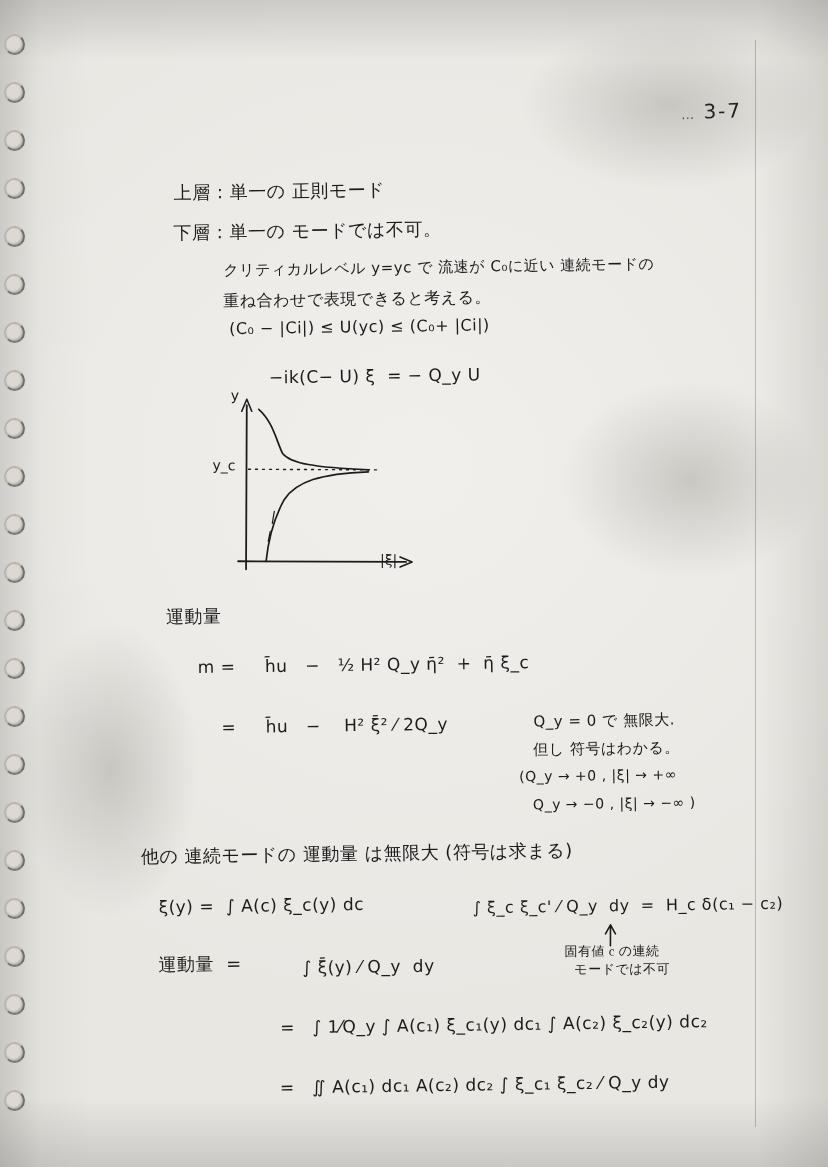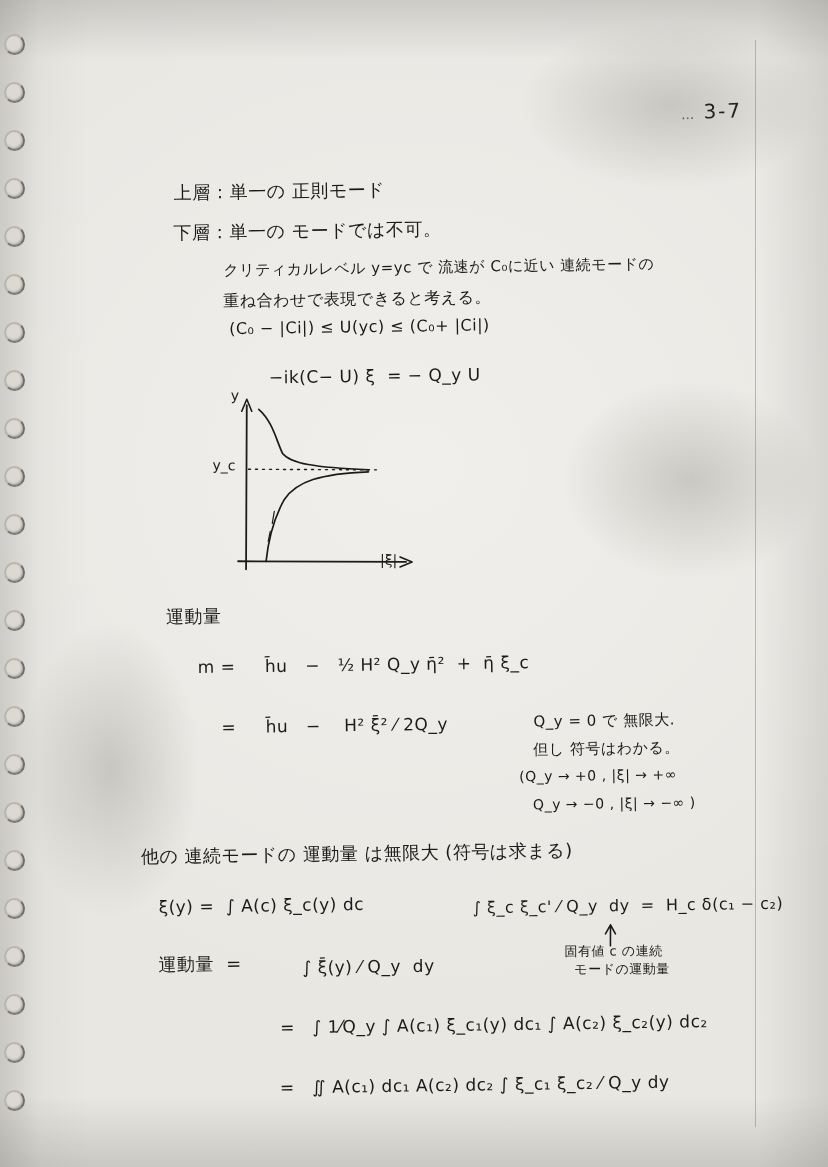--- a/index.html
+++ b/index.html
@@ -74,21 +74,21 @@
   .hw-ja {
     font-family: "DejaVu Sans", sans-serif;
   }
   .sz18 { font-size: 18px; }
   .sz17 { font-size: 17px; }
   .sz16 { font-size: 16px; }
   .sz15 { font-size: 15px; }
   .sz14 { font-size: 14px; }
   .sz13 { font-size: 13px; }
   .slant { transform: rotate(-1.1deg); transform-origin: left center; }
-  .slant3 { transform: rotate(-0.6deg); transform-origin: left center; }
+  .slant3 { transform: rotate(-0.6deg); transform-origin: left center; font-family: Liberation Serif, serif; }
   .pagenum {
     position: absolute;
     right: 88px;
     top: 98px;
     font-size: 20px;
     color: #222;
     letter-spacing: 2px;
     transform: rotate(-2deg);
   }
   .pagenum .dots {
@@ -206,21 +206,21 @@
 
     <div class="hw hw-ja sz18 slant" style="left:142px; top:846px;">他の 連続モードの 運動量 は無限大 (符号は求まる)</div>
 
     <div class="hw sz17 slant" style="left:160px; top:898px;">ξ(y) =  ∫ A(c) ξ_c(y) dc</div>
     <div class="hw sz16 slant" style="left:474px; top:898px;">∫ ξ_c ξ_c' ⁄ Q_y  dy  =  H_c δ(c₁ − c₂)</div>
 
     <svg class="hw" style="left:604px; top:922px;" width="16" height="24" viewBox="0 0 16 24">
       <path d="M8,23 L8,3 M8,2 L3,11 M8,2 L13,11" stroke="#1b1b1b" stroke-width="1.6" fill="none" stroke-linecap="round"></path>
     </svg>
     <div class="hw hw-ja sz13 slant3" style="left:566px; top:942px;">固有値 c の連続</div>
-    <div class="hw hw-ja sz13 slant3" style="left:576px; top:960px;">モードの運動量</div>
+    <div class="hw hw-ja sz13 slant3" style="left:576px; top:960px;">モードでは不可</div>
 
     <div class="hw hw-ja sz18 slant" style="left:160px; top:954px;">運動量  =</div>
     <div class="hw sz17 slant" style="left:304px; top:958px;">∫ ξ̄(y) ⁄ Q_y  dy</div>
     <div class="hw sz17 slant" style="left:282px; top:1018px;">=   ∫ 1⁄Q_y ∫ A(c₁) ξ_c₁(y) dc₁ ∫ A(c₂) ξ_c₂(y) dc₂</div>
     <div class="hw sz17 slant" style="left:282px; top:1078px;">=   ∬ A(c₁) dc₁ A(c₂) dc₂ ∫ ξ_c₁ ξ_c₂ ⁄ Q_y dy</div>
 
   </div>
 </div>
 
 </body></html>

